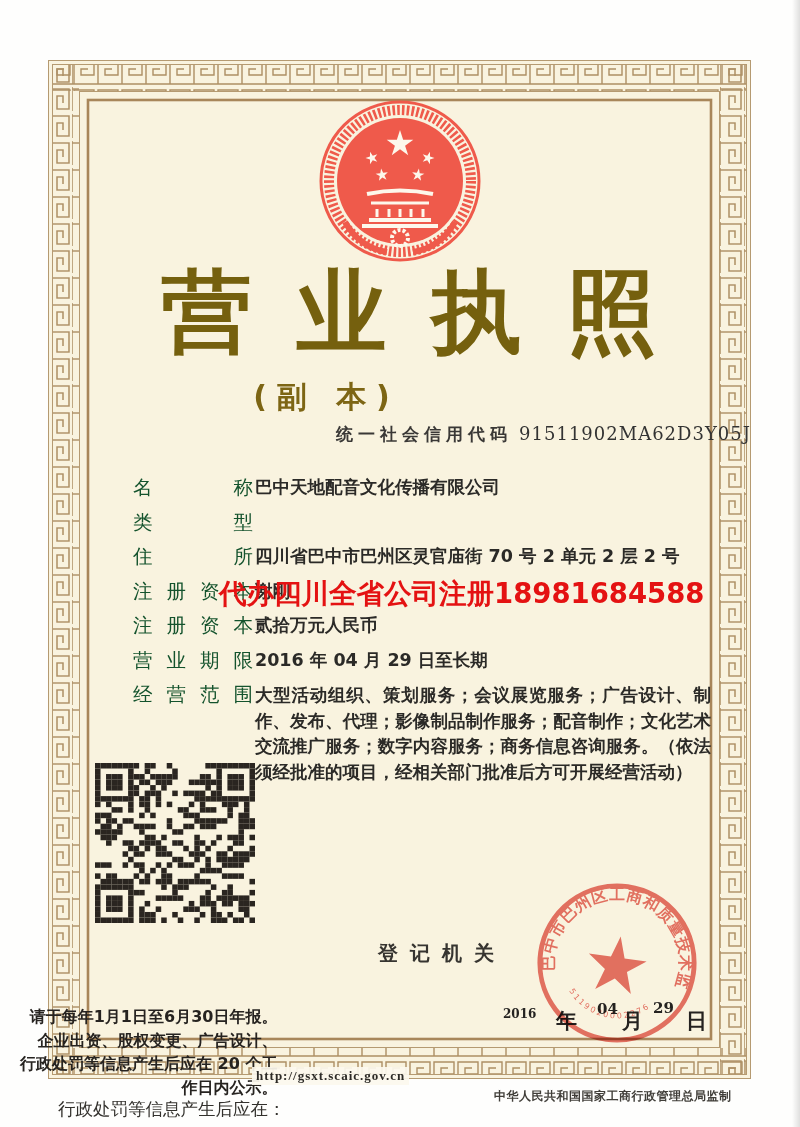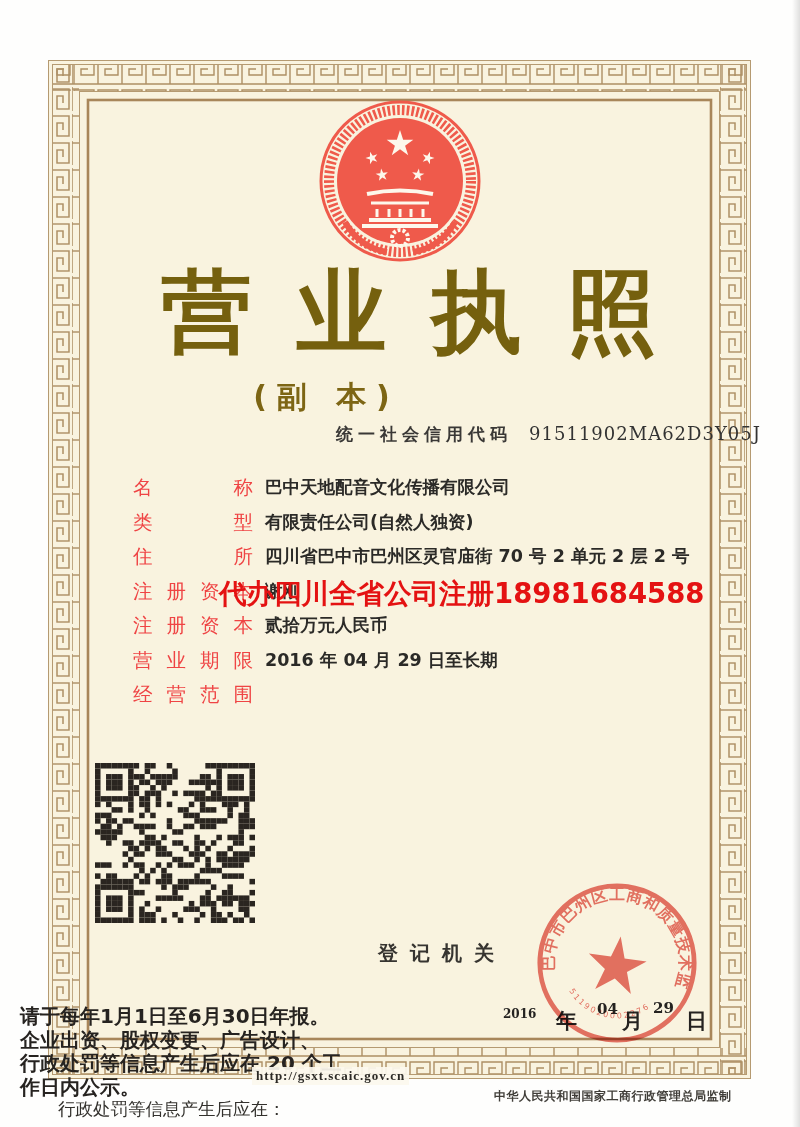--- a/index.html
+++ b/index.html
@@ -13,40 +13,40 @@
   .border-svg{position:absolute;left:48px;top:60px;z-index:1;}
   .emblem{position:absolute;left:315px;top:98px;width:170px;height:170px;z-index:5;}
   .title{position:absolute;left:0;top:262px;width:800px;text-align:center;
     font-size:90px;font-weight:900;letter-spacing:.5em;text-indent:.5em;
     color:#75600e;z-index:5;line-height:1.1;margin-left:9px;}
   .subtitle{position:absolute;left:0;top:377px;width:643px;text-align:center;
     font-size:30px;font-weight:700;letter-spacing:.32em;text-indent:.32em;color:#7d6514;z-index:5;}
   .credit-line{position:absolute;left:336px;top:423px;z-index:5;white-space:nowrap;}
   .credit-label{font-size:17px;font-weight:600;letter-spacing:5px;color:#3a3836;}
   .credit-code{font-family:"DejaVu Serif","Liberation Serif",serif;font-size:18px;
-    letter-spacing:1px;color:#333;margin-left:12px;}
+    letter-spacing:1px;color:#333;margin-left:2px;}
   .fields{position:absolute;left:133px;top:476px;width:578px;z-index:5;}
   .row{display:flex;margin-bottom:11.5px;}
-  .flabel{width:120px;min-width:120px;margin-right:12px;font-size:19.5px;line-height:23px;
-    color:#ef4444;font-weight:500;text-align:justify;text-align-last:justify;}
+  .flabel{width:120px;min-width:120px;margin-right:2px;font-size:19.5px;line-height:23px;
+    color:#14532d;font-weight:500;text-align:justify;text-align-last:justify;}
   .fvalue{flex:1;font-size:17.5px;line-height:23px;color:#2b2a27;font-weight:600;}
   .row-scope .fvalue{text-align:justify;line-height:25.5px;}
   .qr{position:absolute;left:95px;top:763px;width:160px;height:160px;z-index:6;}
   .watermark{position:absolute;left:219px;top:576px;font-size:27.5px;font-weight:600;
     white-space:nowrap;z-index:25;color:#e41212;}
   .reg-authority{position:absolute;left:378px;top:940px;font-size:20px;font-weight:600;
     letter-spacing:12px;color:#363430;z-index:5;white-space:nowrap;}
   .date-part{position:absolute;z-index:10;color:#242220;white-space:nowrap;}
   .d-num{font-family:"DejaVu Serif","Liberation Serif",serif;font-weight:700;font-size:12px;}
   .d-num.small{font-size:15px;}
   .d-unit{font-size:21px;font-weight:700;}
   .seal{position:absolute;left:533px;top:879px;width:168px;height:168px;z-index:30;
     mix-blend-mode:multiply;}
-  .foot-left{position:absolute;left:20px;top:1005px;z-index:50;font-size:20px;
-    line-height:23.5px;font-weight:600;color:#262320;white-space:nowrap;}
+  .foot-left{position:absolute;left:20px;top:1005px;z-index:50;font-size:16px;
+    line-height:23.5px;font-weight:600;color:#262320;white-space:nowrap;text-align:right;}
   .foot-caption{position:absolute;left:58px;top:1097px;z-index:50;font-size:17.5px;
     font-weight:500;color:#33312d;white-space:nowrap;}
   .foot-url{position:absolute;left:213px;top:1067px;z-index:55;
     font-family:Liberation Serif, serif;font-size:13px;font-weight:700;
     letter-spacing:1px;color:#2c2a26;background:rgba(252,248,238,.92);padding:1px 4px;margin-left:39px;}
   .foot-right{position:absolute;left:494px;top:1088px;z-index:50;font-size:12px;
     font-weight:700;color:#403e39;letter-spacing:.5px;white-space:nowrap;}
 </style>
 </head>
 <body>
@@ -105,40 +105,40 @@
   <span class="credit-code">91511902MA62D3Y05J</span>
 </div>
 
 <div class="fields">
   <div class="row">
     <div class="flabel">名称</div>
     <div class="fvalue">巴中天地配音文化传播有限公司</div>
   </div>
   <div class="row">
     <div class="flabel">类型</div>
-    <div class="fvalue">有限责任公司(自然人独资)</div>
   </div>
   <div class="row">
     <div class="flabel">住所</div>
     <div class="fvalue">四川省巴中市巴州区灵官庙街 70 号 2 单元 2 层 2 号</div>
   </div>
   <div class="row">
     <div class="flabel">注册资本</div>
     <div class="fvalue">谢刚</div>
   </div>
   <div class="row">
     <div class="flabel">注册资本</div>
     <div class="fvalue">贰拾万元人民币</div>
   </div>
   <div class="row">
     <div class="flabel">营业期限</div>
     <div class="fvalue">2016 年 04 月 29 日至长期</div>
   </div>
   <div class="row row-scope">
     <div class="flabel">经营范围</div>
+    <div class="fvalue">大型活动组织、策划服务；会议展览服务；广告设计、制作、发布、代理；影像制品制作服务；配音制作；文化艺术交流推广服务；数字内容服务；商务信息咨询服务。（依法须经批准的项目，经相关部门批准后方可开展经营活动）</div>
   </div>
 </div>
 
 <div class="watermark">代办四川全省公司注册18981684588</div>
 
 <svg class="qr" viewBox="0 0 160 160">
   <rect x="0" y="0" width="160" height="160" fill="#f9f3df"></rect>
   <g id="qr-mods" fill="#2a2520">
       <rect x="0" y="0" width="5.517241379310345" height="5.517241379310345"></rect>
       <rect x="5.517241379310345" y="0" width="5.517241379310345" height="5.517241379310345"></rect>

